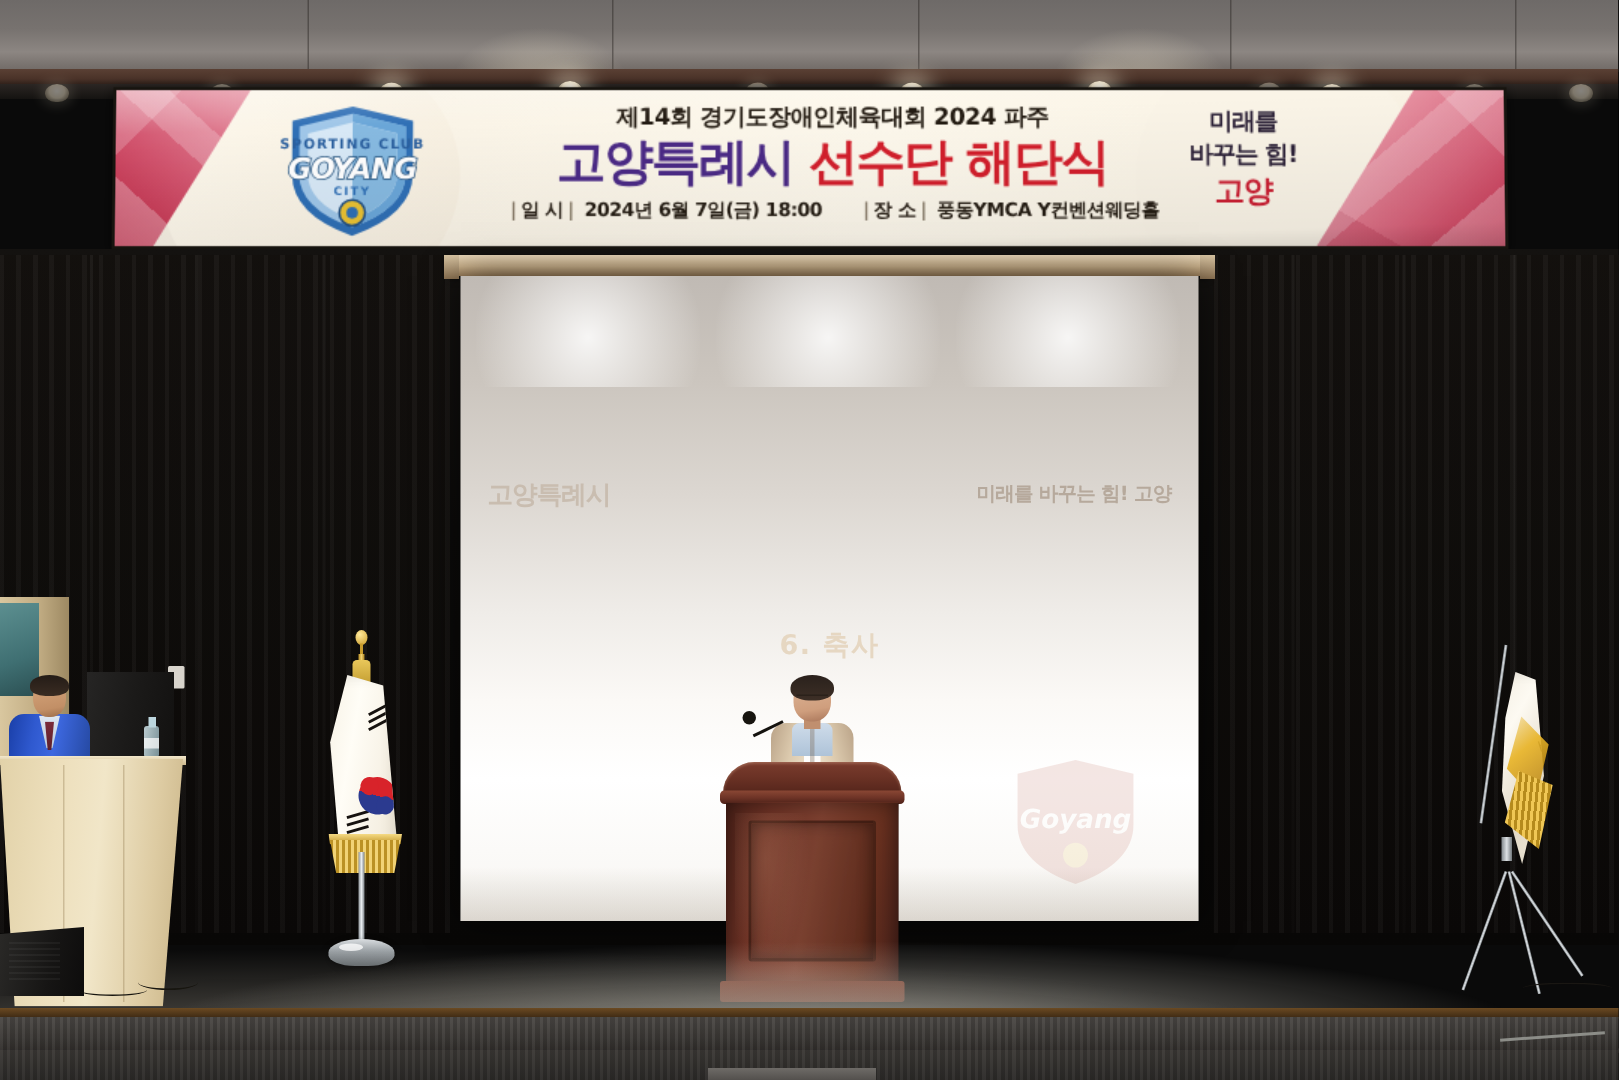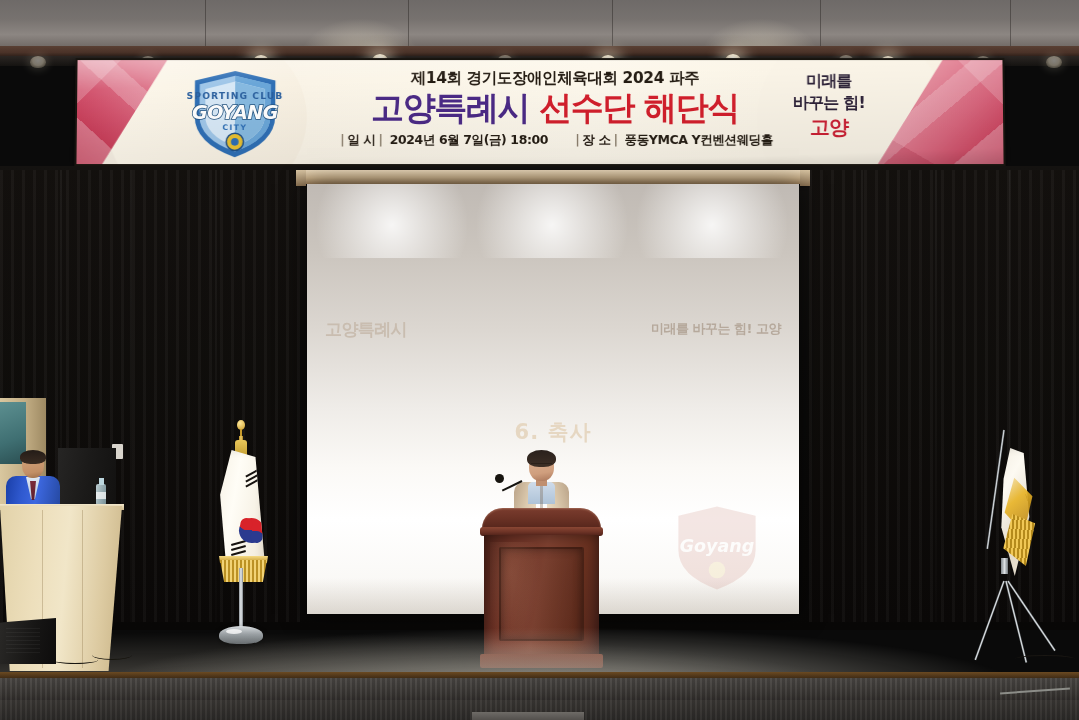--- a/index.html
+++ b/index.html
@@ -196,21 +196,21 @@
     font-size:17px; font-weight:bold; color:#c9bdb0; letter-spacing:-.6px;
   }
   .slide-title-right {
     font-family:"DejaVu Sans", sans-serif;
     font-size:13px; font-weight:bold; color:#b6a99c; letter-spacing:-.5px;
   }
   .slide-body-title {
     position:absolute; left:0; top:234px; width:100%;
     text-align:center;
     font-family:"DejaVu Sans", sans-serif;
-    font-size:21px; font-weight:bold; color:#e6d7c2; letter-spacing:1px;
+    font-size:18px; font-weight:bold; color:#e6d7c2; letter-spacing:1px;
   }
   .slide-watermark {
     position:absolute; right:36px; top:318px; width:92px; height:92px;
     opacity:.13;
   }
   .slide-watermark svg { width:100%; height:100%; }
   .screen-shadow-bottom {
     position:absolute; left:0; bottom:0; width:100%; height:36px;
     background:linear-gradient(180deg, rgba(0,0,0,0) 0%, rgba(120,105,85,.22) 100%);
   }

